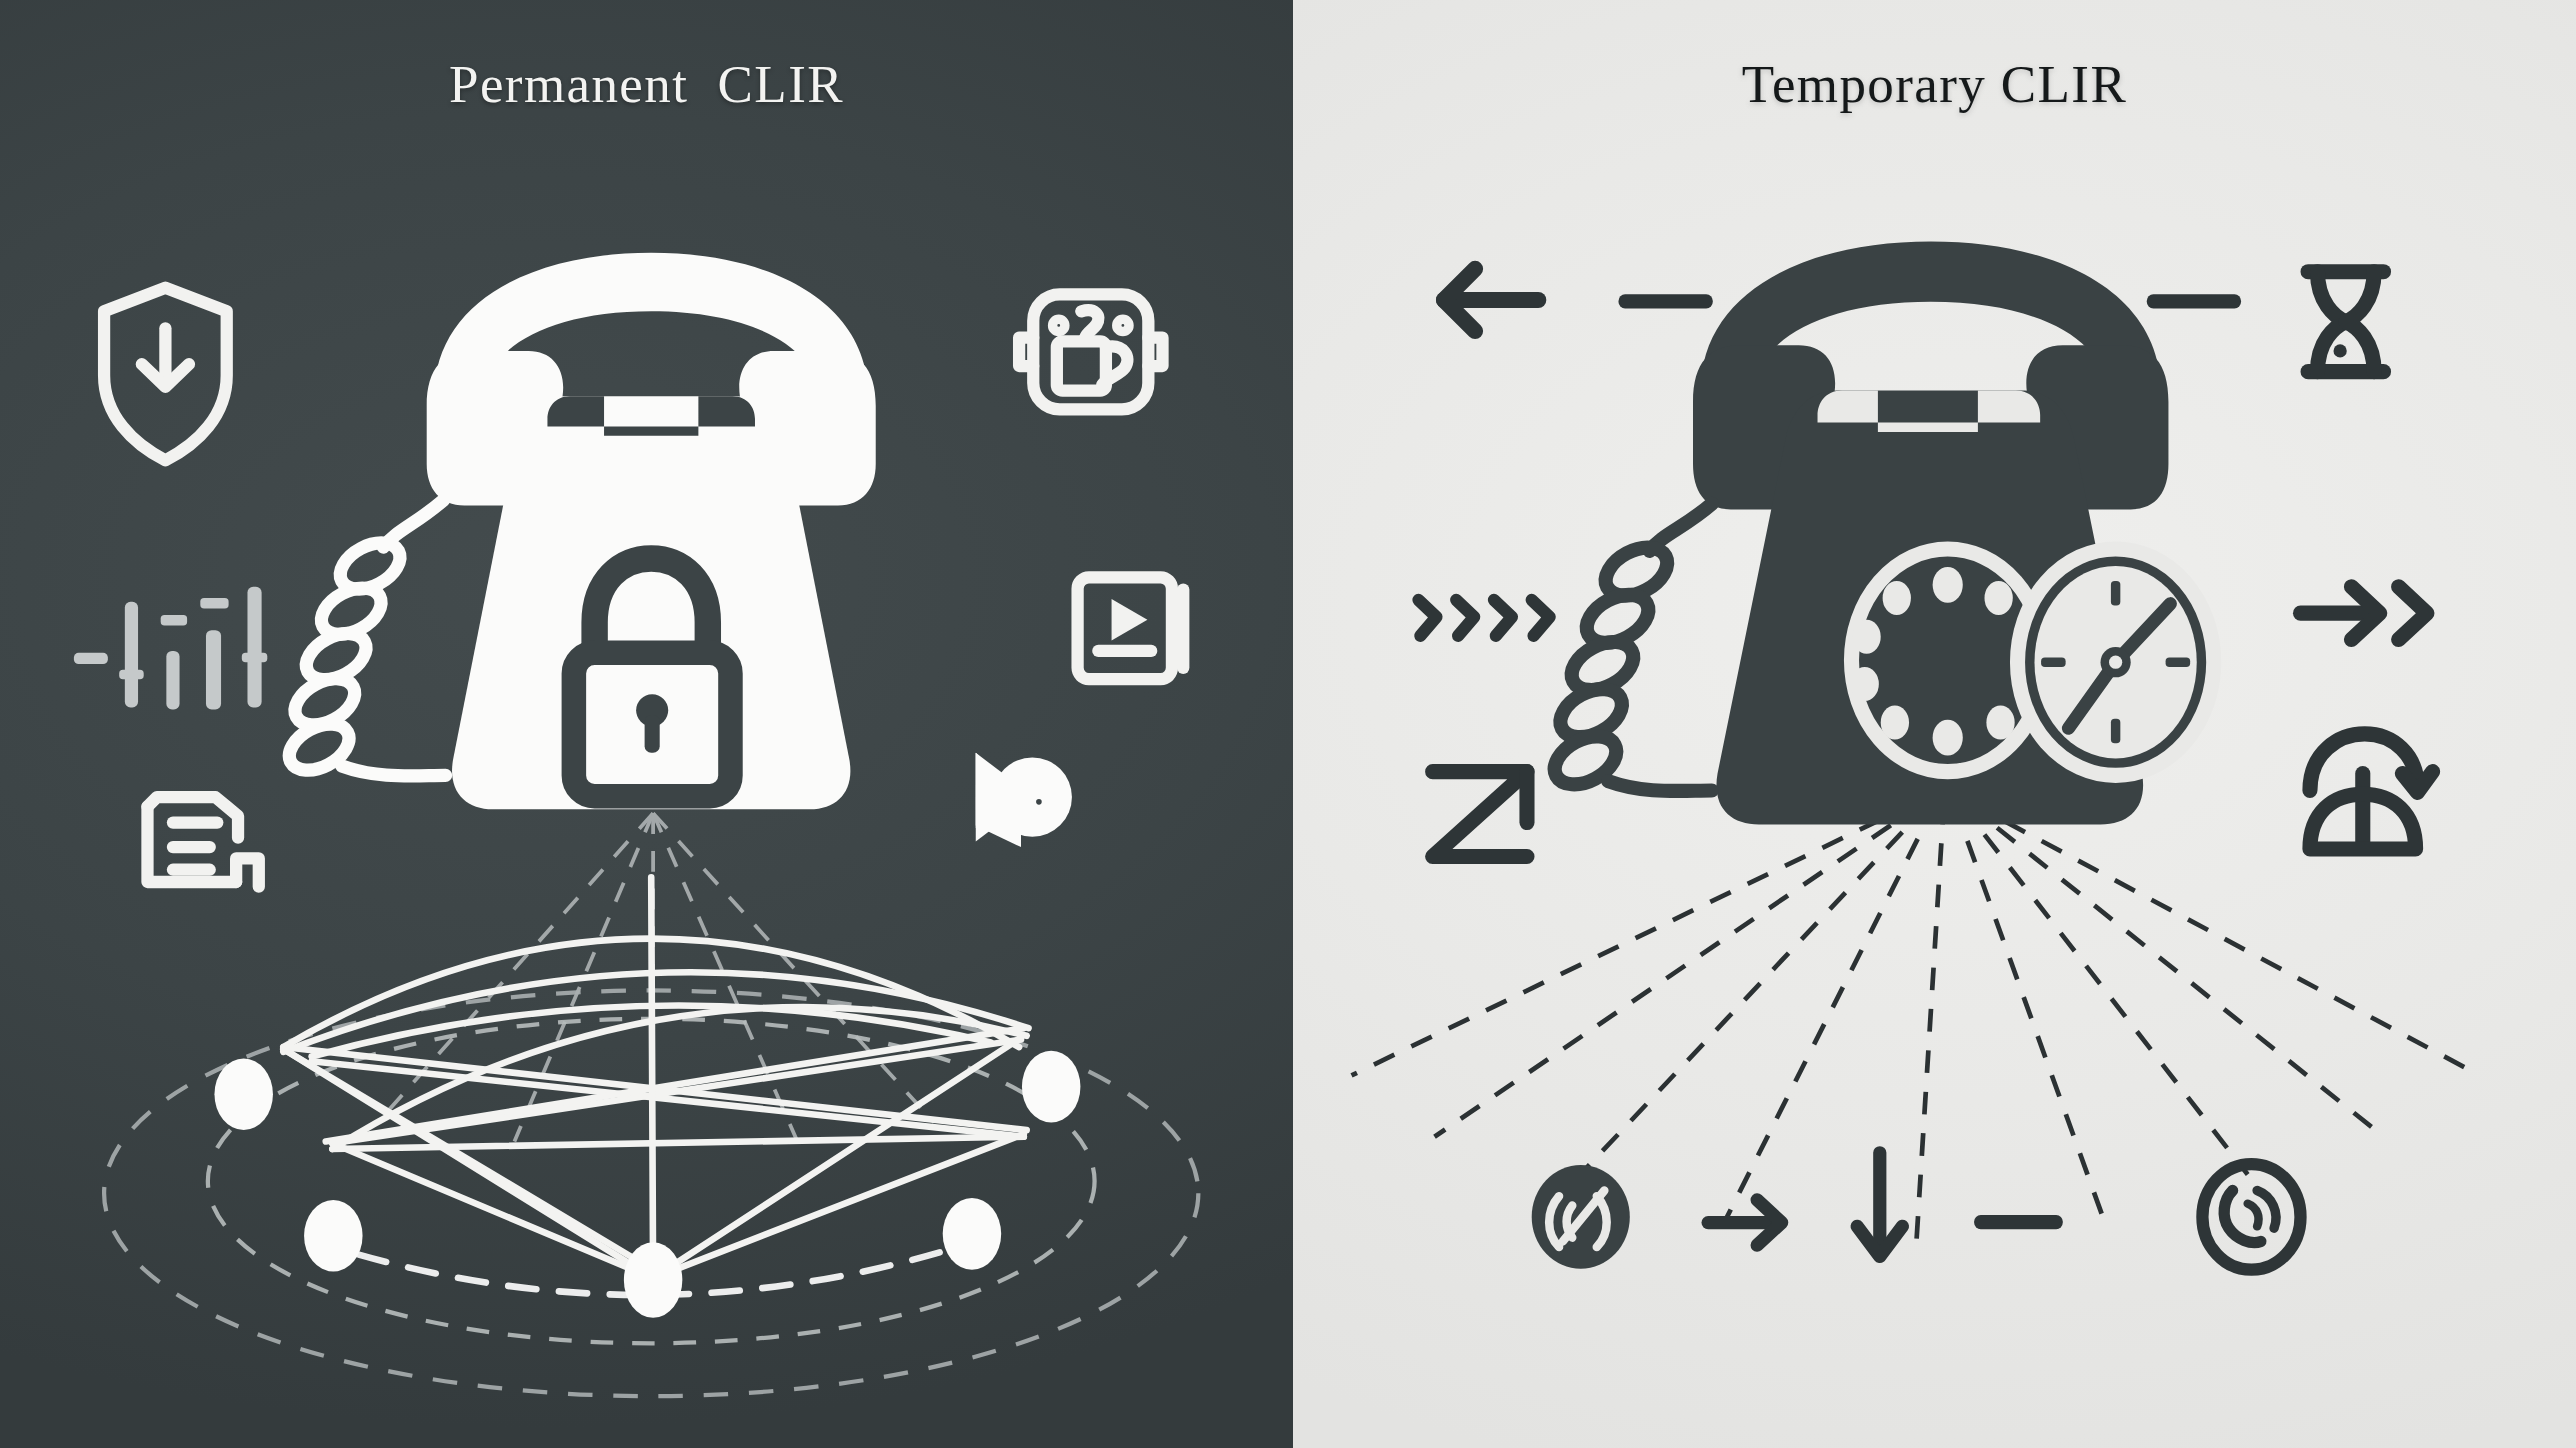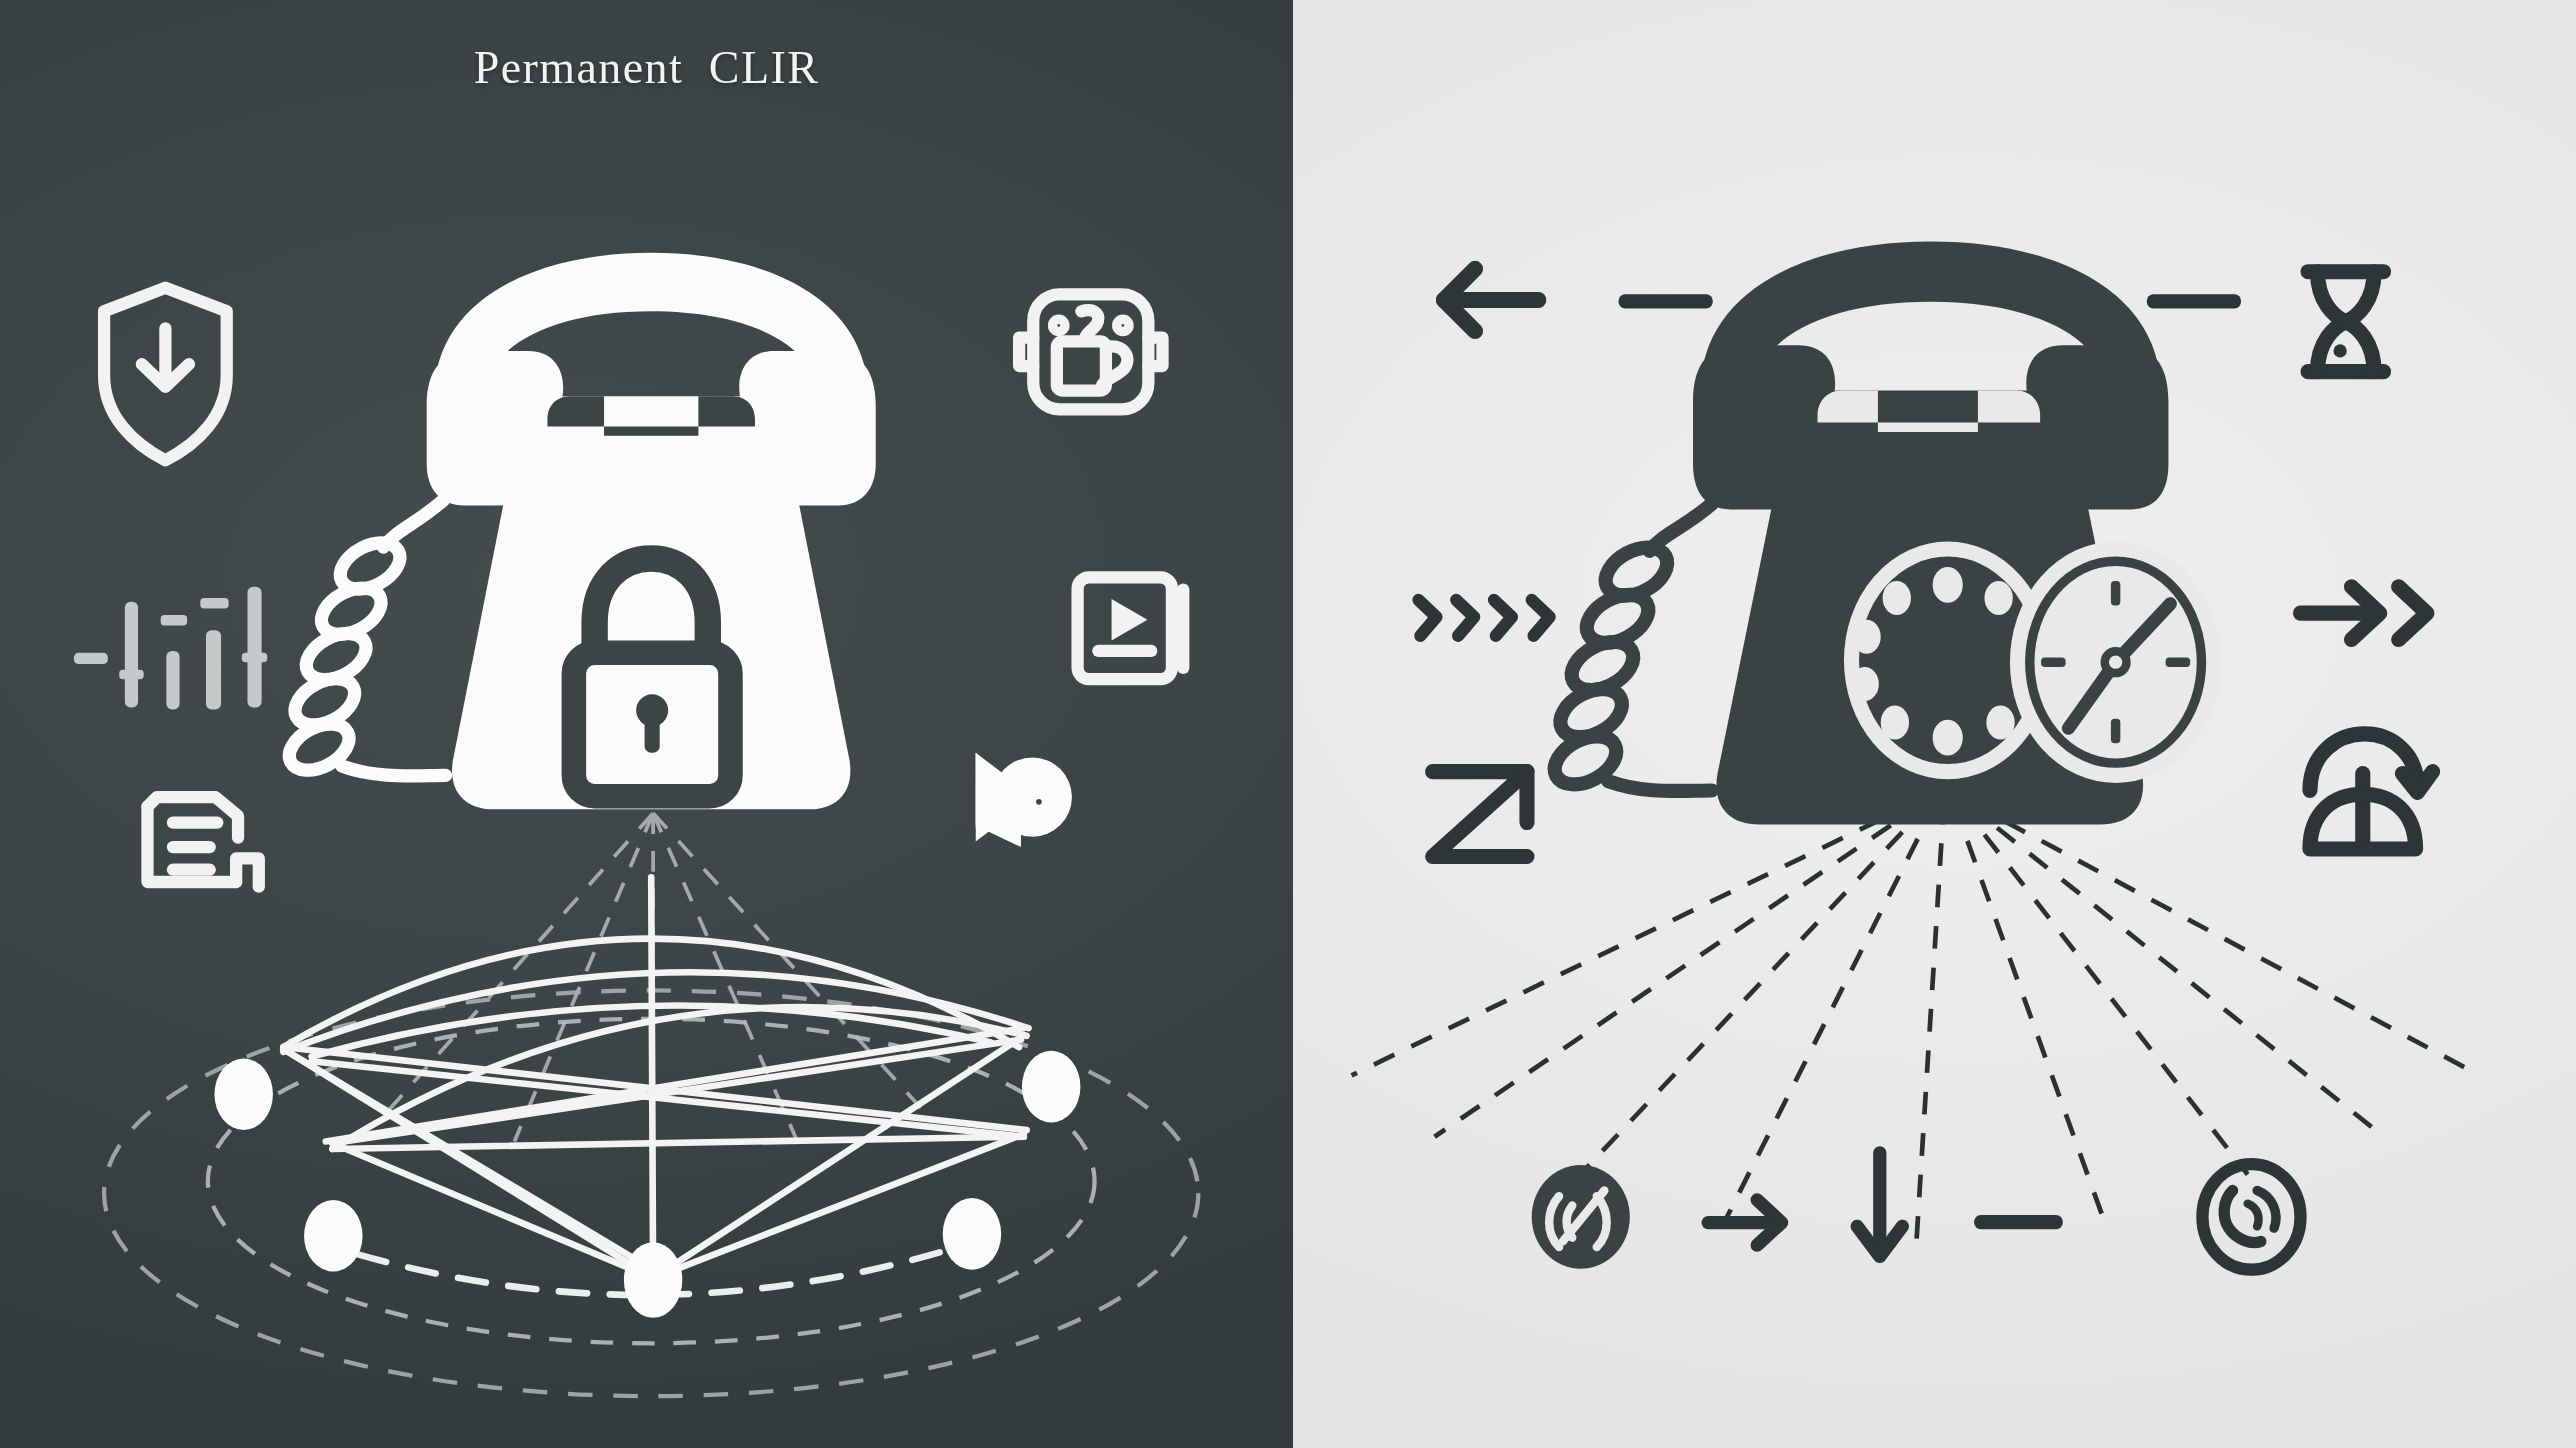--- a/index.html
+++ b/index.html
@@ -28,24 +28,24 @@
       radial-gradient(ellipse 1321px 849px at 42% 40%, #434b4d 0%, #3c4446 55%, #343b3d 100%);
   }
   #panel-right {
     left: 1293px;
     width: 1283px;
     background:
       radial-gradient(ellipse 1321px 896px at 52% 42%, #efefed 0%, #e9e9e7 55%, #e3e3e1 100%);
   }
   .panel-title {
     position: absolute;
-    top: 41px;
+    top: 54px;
     width: 100%;
     text-align: center;
-    font-size: 46px;
+    font-size: 53px;
     letter-spacing: 1.4px;
     font-family: "Liberation Serif", serif;
     font-weight: 400;
     white-space: pre;
   }
   #title-left {
     color: #f3f3f1;
     text-shadow: 0 1.9px 4.7px rgba(0,0,0,0.35);
   }
   #title-right {
@@ -222,20 +222,21 @@
           <path d="M 1034 798 L 1096 845 L 1034 892 Z"></path>
           <circle cx="1101" cy="850" r="3" fill="#3c4446"></circle>
         </g>
 
       </g>
     </svg>
   </div>
 
   <div class="panel" id="panel-right">
 
+    <div class="panel-title" id="title-right">Temporary CLIR</div>
 
     <svg class="art" viewBox="0 0 1360 1535">
       <defs>
         <clipPath id="clipR">
             <rect x="0" y="0" width="1360" height="1535"></rect>
           </clipPath>
       </defs>
       <g clip-path="url(#clipR)">
 
         <g stroke="#2b3133" stroke-width="5" stroke-dasharray="24 20" fill="none" stroke-linecap="butt">

